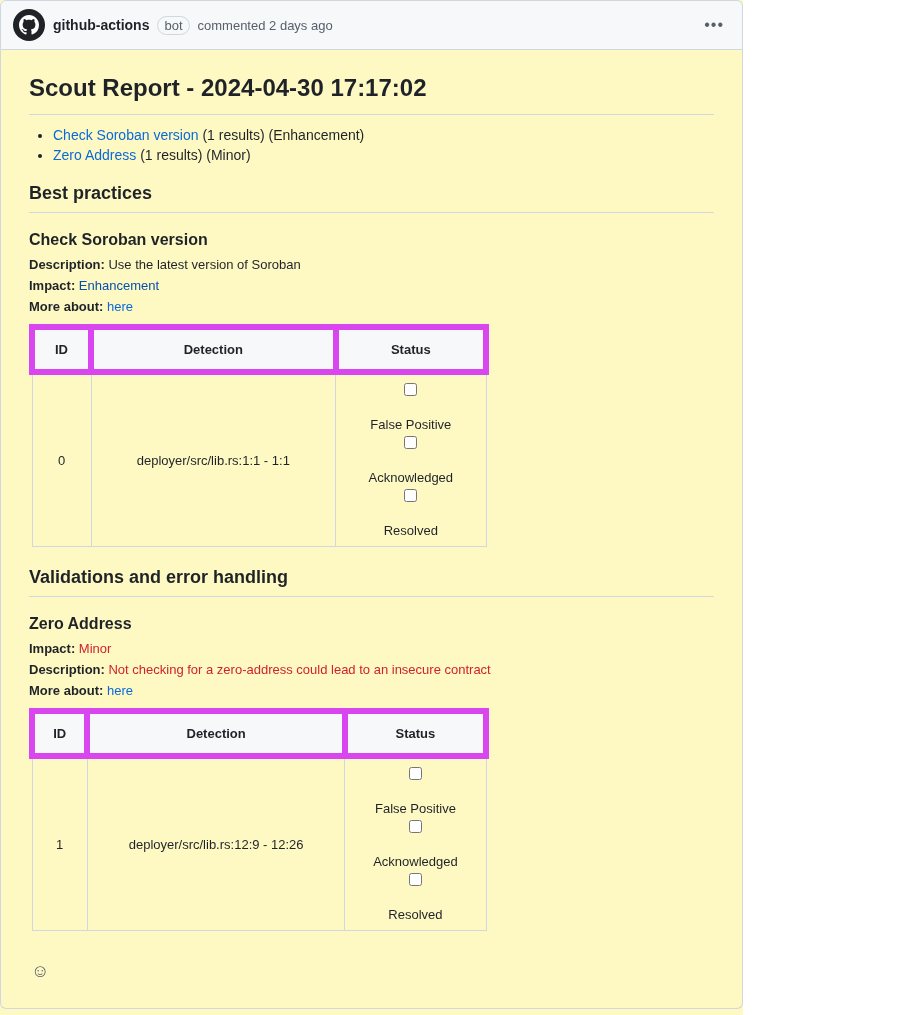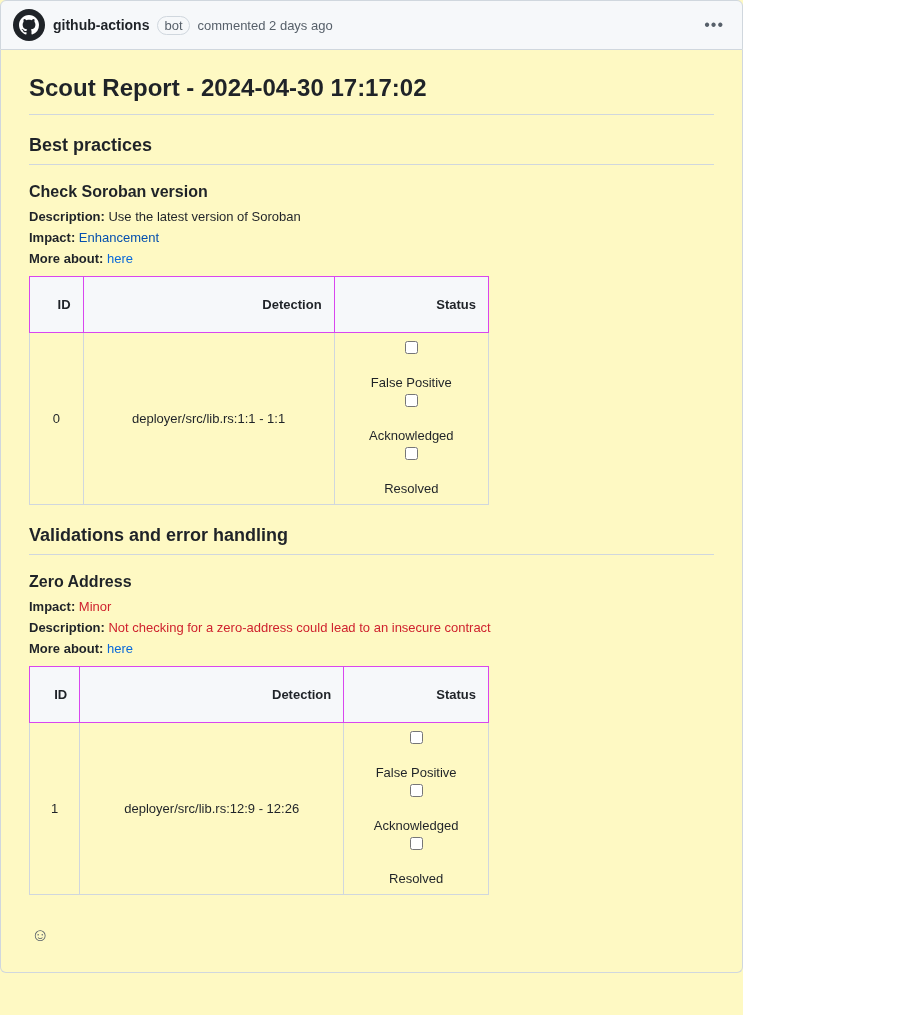--- a/index.html
+++ b/index.html
@@ -138,24 +138,24 @@
     .detection-table {
       width: 100%;
       max-width: 460px;
       border-collapse: collapse;
       margin-top: 10px;
       margin-bottom: 20px;
       font-size: 13px;
     }
     .detection-table th {
       background: #f6f8fa;
-      border: 1px solid #d946ef;
-      padding: 20px 12px;
-      font-weight: 600;
-      text-align: right;
+      border: 6px solid #d946ef;
+      padding: 12px 12px;
+      font-weight: 600;
+      text-align: center;
       color: #1f2328;
     }
     .detection-table td {
       border: 1px solid #d0d7de;
       padding: 8px 12px;
       text-align: center;
       vertical-align: middle;
     }
     .detection-table td.status-cell {
       text-align: left;
@@ -210,20 +210,28 @@
         <span>2 days ago</span>
       </span>
     </div>
     <button class="more-btn">•••</button>
   </div>
 
   <div class="comment-body">
 
     <h1 class="report-title">Scout Report - 2024-04-30 17:17:02</h1>
 
+    <ul class="summary-list">
+      <li>
+        <a href="#">Check Soroban version</a><span> (1 results) (Enhancement)</span>
+      </li>
+      <li>
+        <a href="#">Zero Address</a><span> (1 results) (Minor)</span>
+      </li>
+    </ul>
 
     <h2 class="section-heading">Best practices</h2>
 
     <h3 class="sub-heading">Check Soroban version</h3>
     <p class="meta-row">
       <strong>Description:</strong>
       <span>Use the latest version of Soroban</span>
     </p>
     <p class="meta-row">
       <strong>Impact:</strong>

